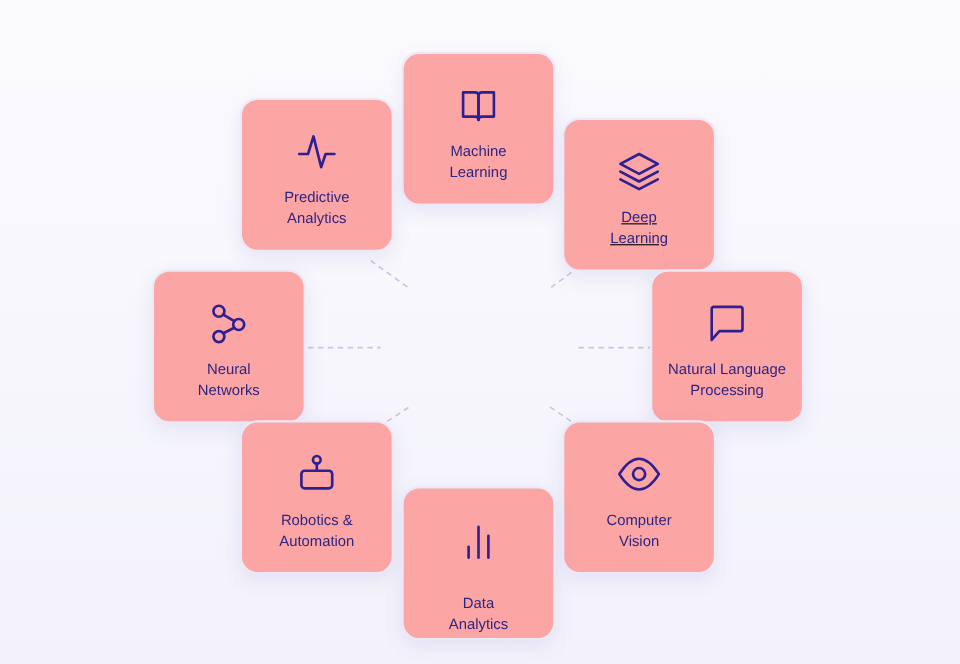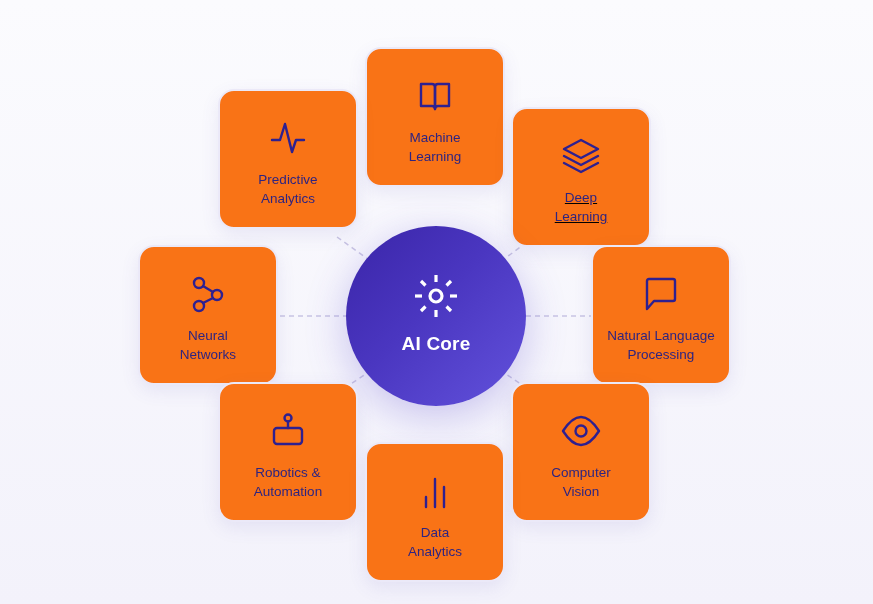--- a/index.html
+++ b/index.html
@@ -23,21 +23,21 @@
       position: absolute;
       left: 0; top: 0;
       width: 873px; height: 604px;
       pointer-events: none;
     }
     .card {
       position: absolute;
       width: 140px;
       height: 140px;
       box-sizing: border-box;
-      background: #f97316;
+      background: #fca5a5;
       border: 2px solid #ebe9f8;
       border-radius: 16px;
       box-shadow: 0 6px 18px rgba(90, 80, 180, 0.10);
       display: flex;
       flex-direction: column;
       align-items: center;
       justify-content: flex-start;
       cursor: pointer;
     }
     .card .icon {
@@ -103,21 +103,21 @@
       letter-spacing: 0.2px;
     }
 
     #card-ml  { left: 365px; top: 47px;  }
     #card-pa  { left: 218px; top: 89px; }
     #card-dl  { left: 511px; top: 107px; text-decoration: underline; }
     #card-nn  { left: 138px; top: 245px; }
     #card-nlp { left: 591px; top: 245px; }
     #card-ra  { left: 218px; top: 382px; }
     #card-cv  { left: 511px; top: 382px; }
-    #card-da  { left: 365px; top: 442px; }
+    #card-da  { left: 365px; top: 442px; gap: 16px; }
   </style>
 </head>
 <body>
 
 <div class="stage">
 
   <svg class="connectors" viewBox="0 0 873 604">
     <defs>
       <linearGradient id="gTop" x1="0" y1="0" x2="0" y2="1">
         <stop offset="0" stop-color="#3b2e8f" stop-opacity="0.35"></stop>
@@ -201,36 +201,20 @@
       <svg viewBox="0 0 40 40">
         <path d="M6 7 Q6 5 8 5 H32 Q34 5 34 7 V25 Q34 27 32 27 H13 L6 35 Z"></path>
       </svg>
     </div>
     <div class="label">
       <span>Natural Language</span>
       <span>Processing</span>
     </div>
   </div>
 
-  <div class="core">
-    <div class="core-icon">
-      <svg viewBox="0 0 50 50">
-        <circle cx="25" cy="25" r="6"></circle>
-        <line x1="25" y1="4" x2="25" y2="11"></line>
-        <line x1="25" y1="39" x2="25" y2="46"></line>
-        <line x1="4" y1="25" x2="11" y2="25"></line>
-        <line x1="39" y1="25" x2="46" y2="25"></line>
-        <line x1="10" y1="10" x2="14.5" y2="14.5"></line>
-        <line x1="35.5" y1="35.5" x2="40" y2="40"></line>
-        <line x1="40" y1="10" x2="35.5" y2="14.5"></line>
-        <line x1="14.5" y1="35.5" x2="10" y2="40"></line>
-      </svg>
-    </div>
-    <div class="core-label">AI Core</div>
-  </div>
 
   <div class="card" id="card-cv">
     <div class="icon">
       <svg viewBox="0 0 40 40">
         <path d="M2 20 Q11 6 20 6 Q29 6 38 20 Q29 34 20 34 Q11 34 2 20 Z"></path>
         <circle cx="20" cy="20" r="5.5"></circle>
       </svg>
     </div>
     <div class="label">
       <span>Computer</span>

